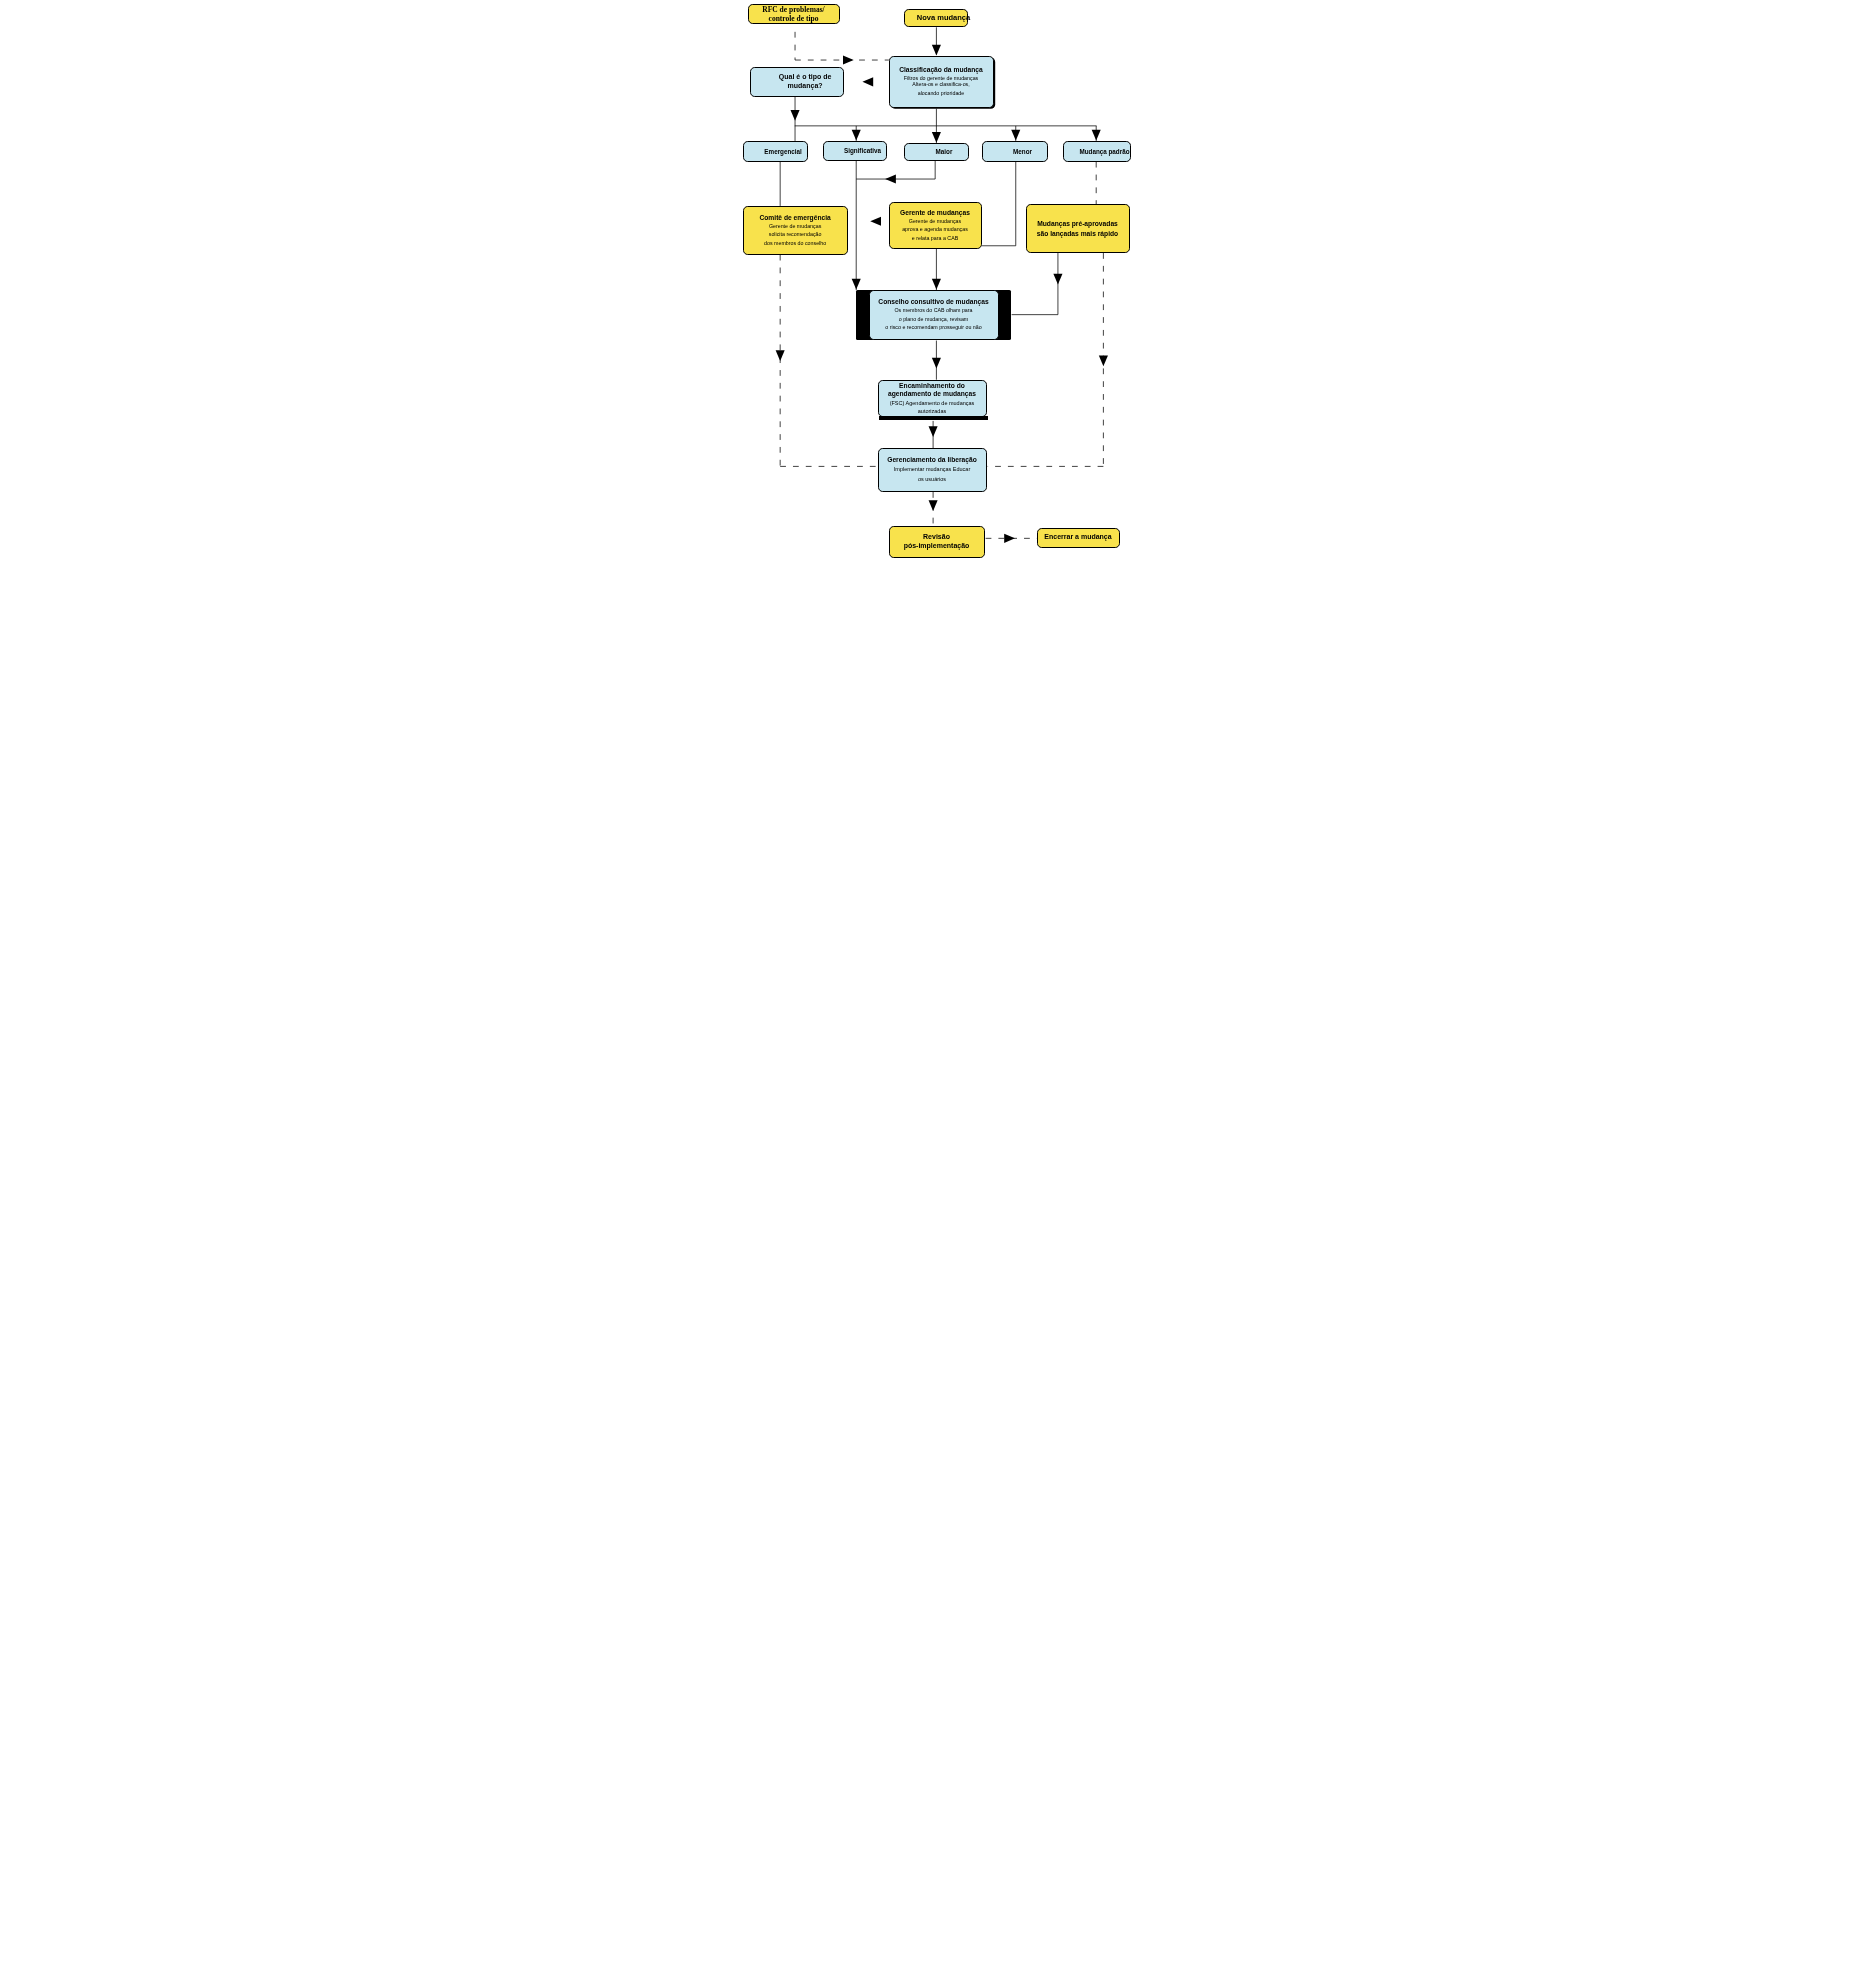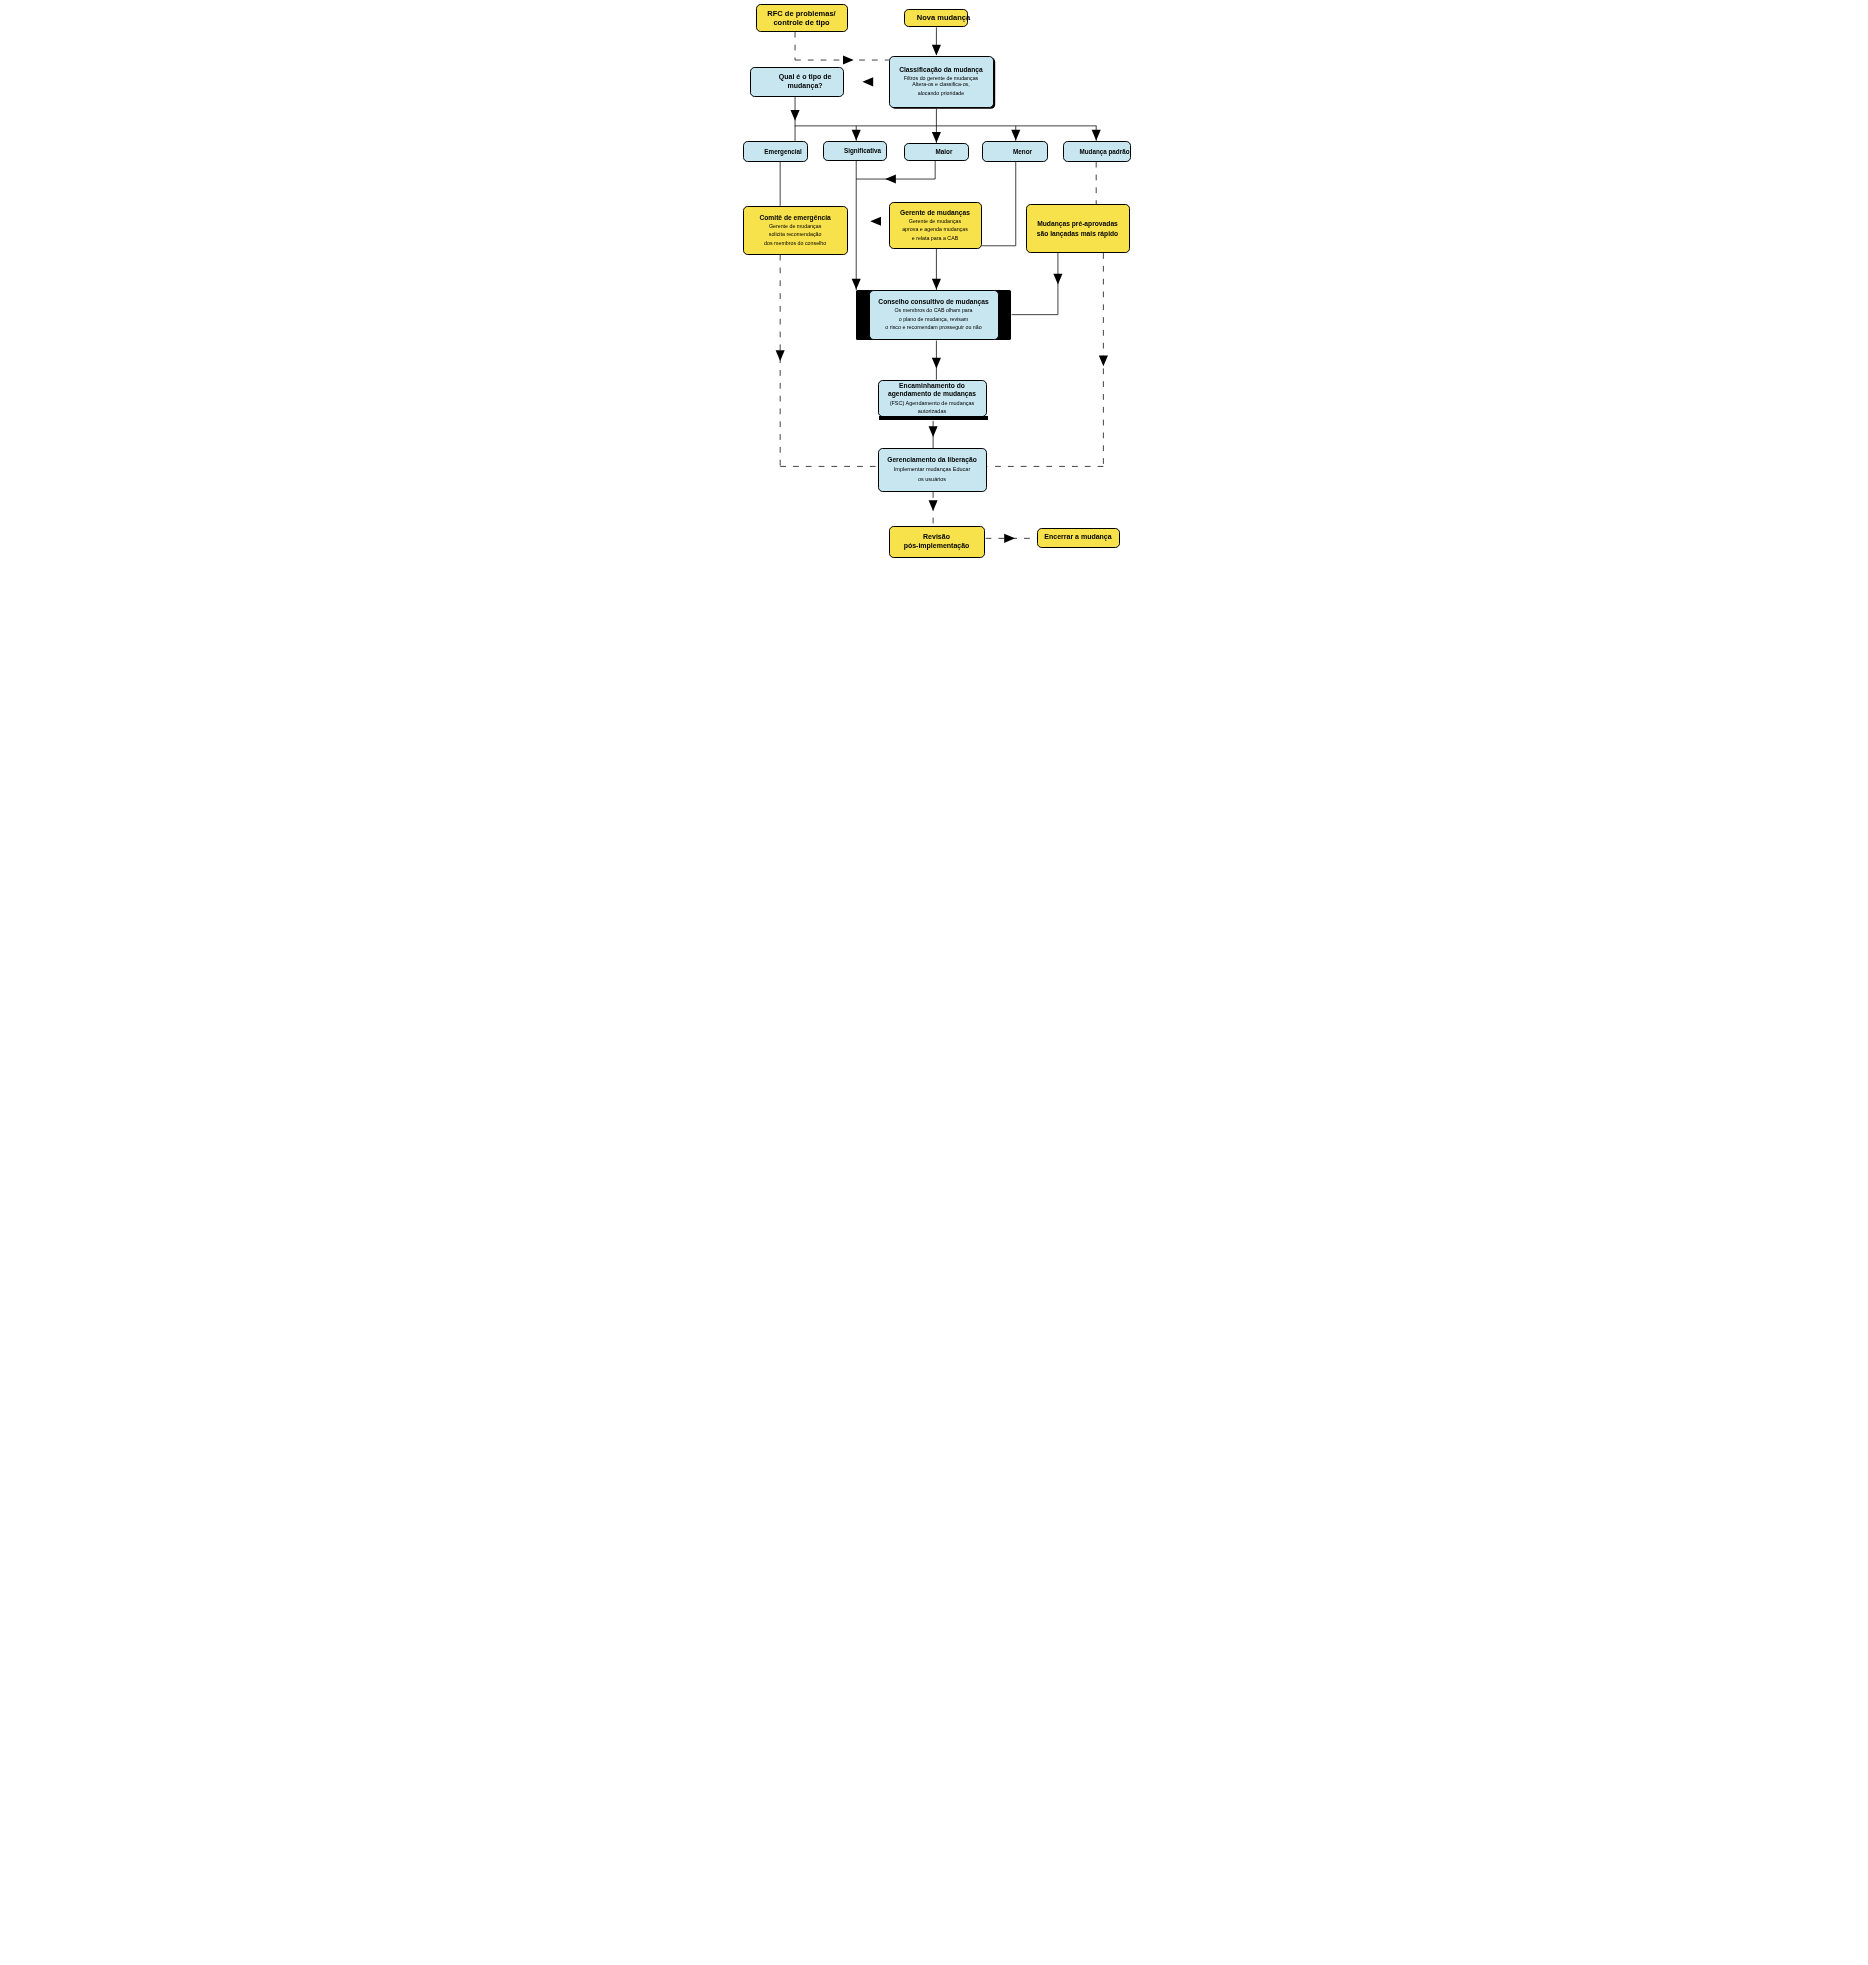--- a/index.html
+++ b/index.html
@@ -101,21 +101,21 @@
     <line class="cn" x1="2360" y1="5090" x2="2360" y2="5424"></line>
     <polygon class="ah" points="2360,5285 2305,5155 2415,5155"></polygon>
 
     <line class="cn dash" x1="2360" y1="5950" x2="2360" y2="6360"></line>
     <polygon class="ah" points="2360,6180 2305,6050 2415,6050"></polygon>
 
     <line class="cn dash" x1="2995" y1="6510" x2="3620" y2="6510"></line>
     <polygon class="ah" points="3350,6510 3220,6455 3220,6565"></polygon>
   </svg>
 
-  <div class="node yellow" style="left:18px;top:3.9px;width:92px;height:28px;">
+  <div class="node yellow" style="left:10px;top:3.9px;width:92px;height:20px;font-family:Liberation Serif, serif;">
     <div class="t b700 fs19">RFC de problemas/</div>
     <div class="t b700 fs19">controle de tipo</div>
   </div>
 
   <div class="node yellow" style="left:166px;top:8.6px;width:64px;height:18.5px;">
     <div class="t b600 fs19">Nova mudança</div>
   </div>
 
   <div class="node blue" style="left:151px;top:56px;width:105px;height:52px;box-shadow:1.6px 1.2px 0 -0.4px var(--ink);">
     <div class="t b700 fs17 title-gap">Classificação da mudança</div>

